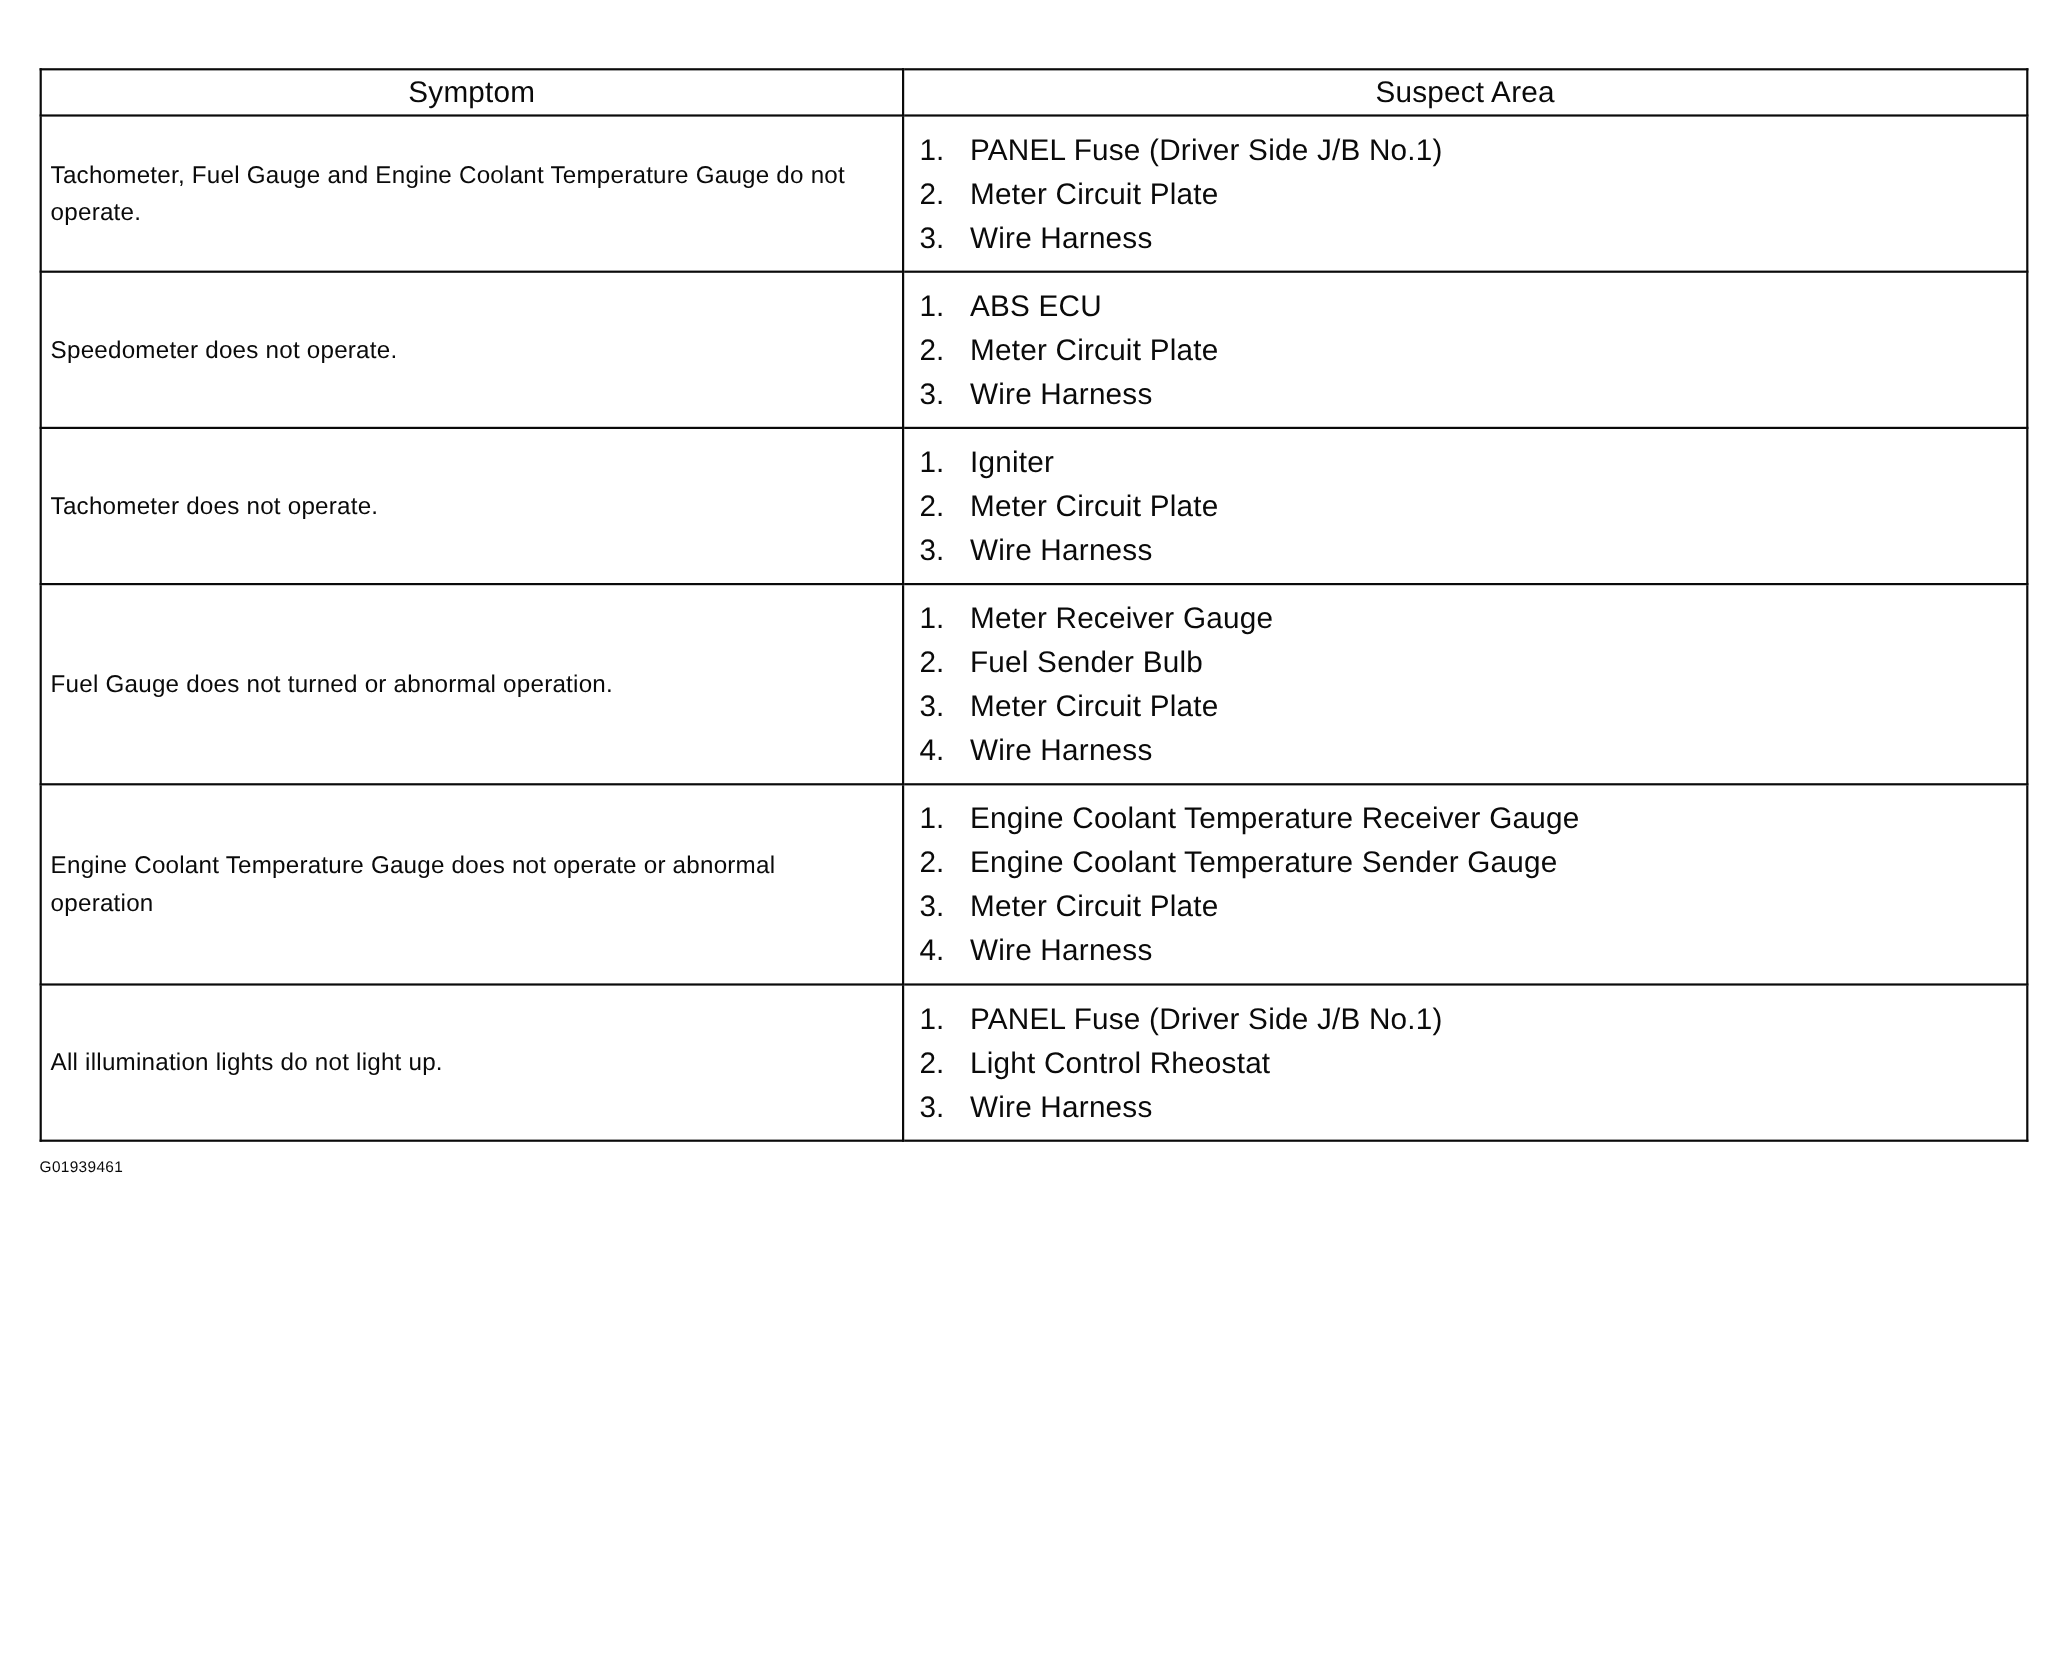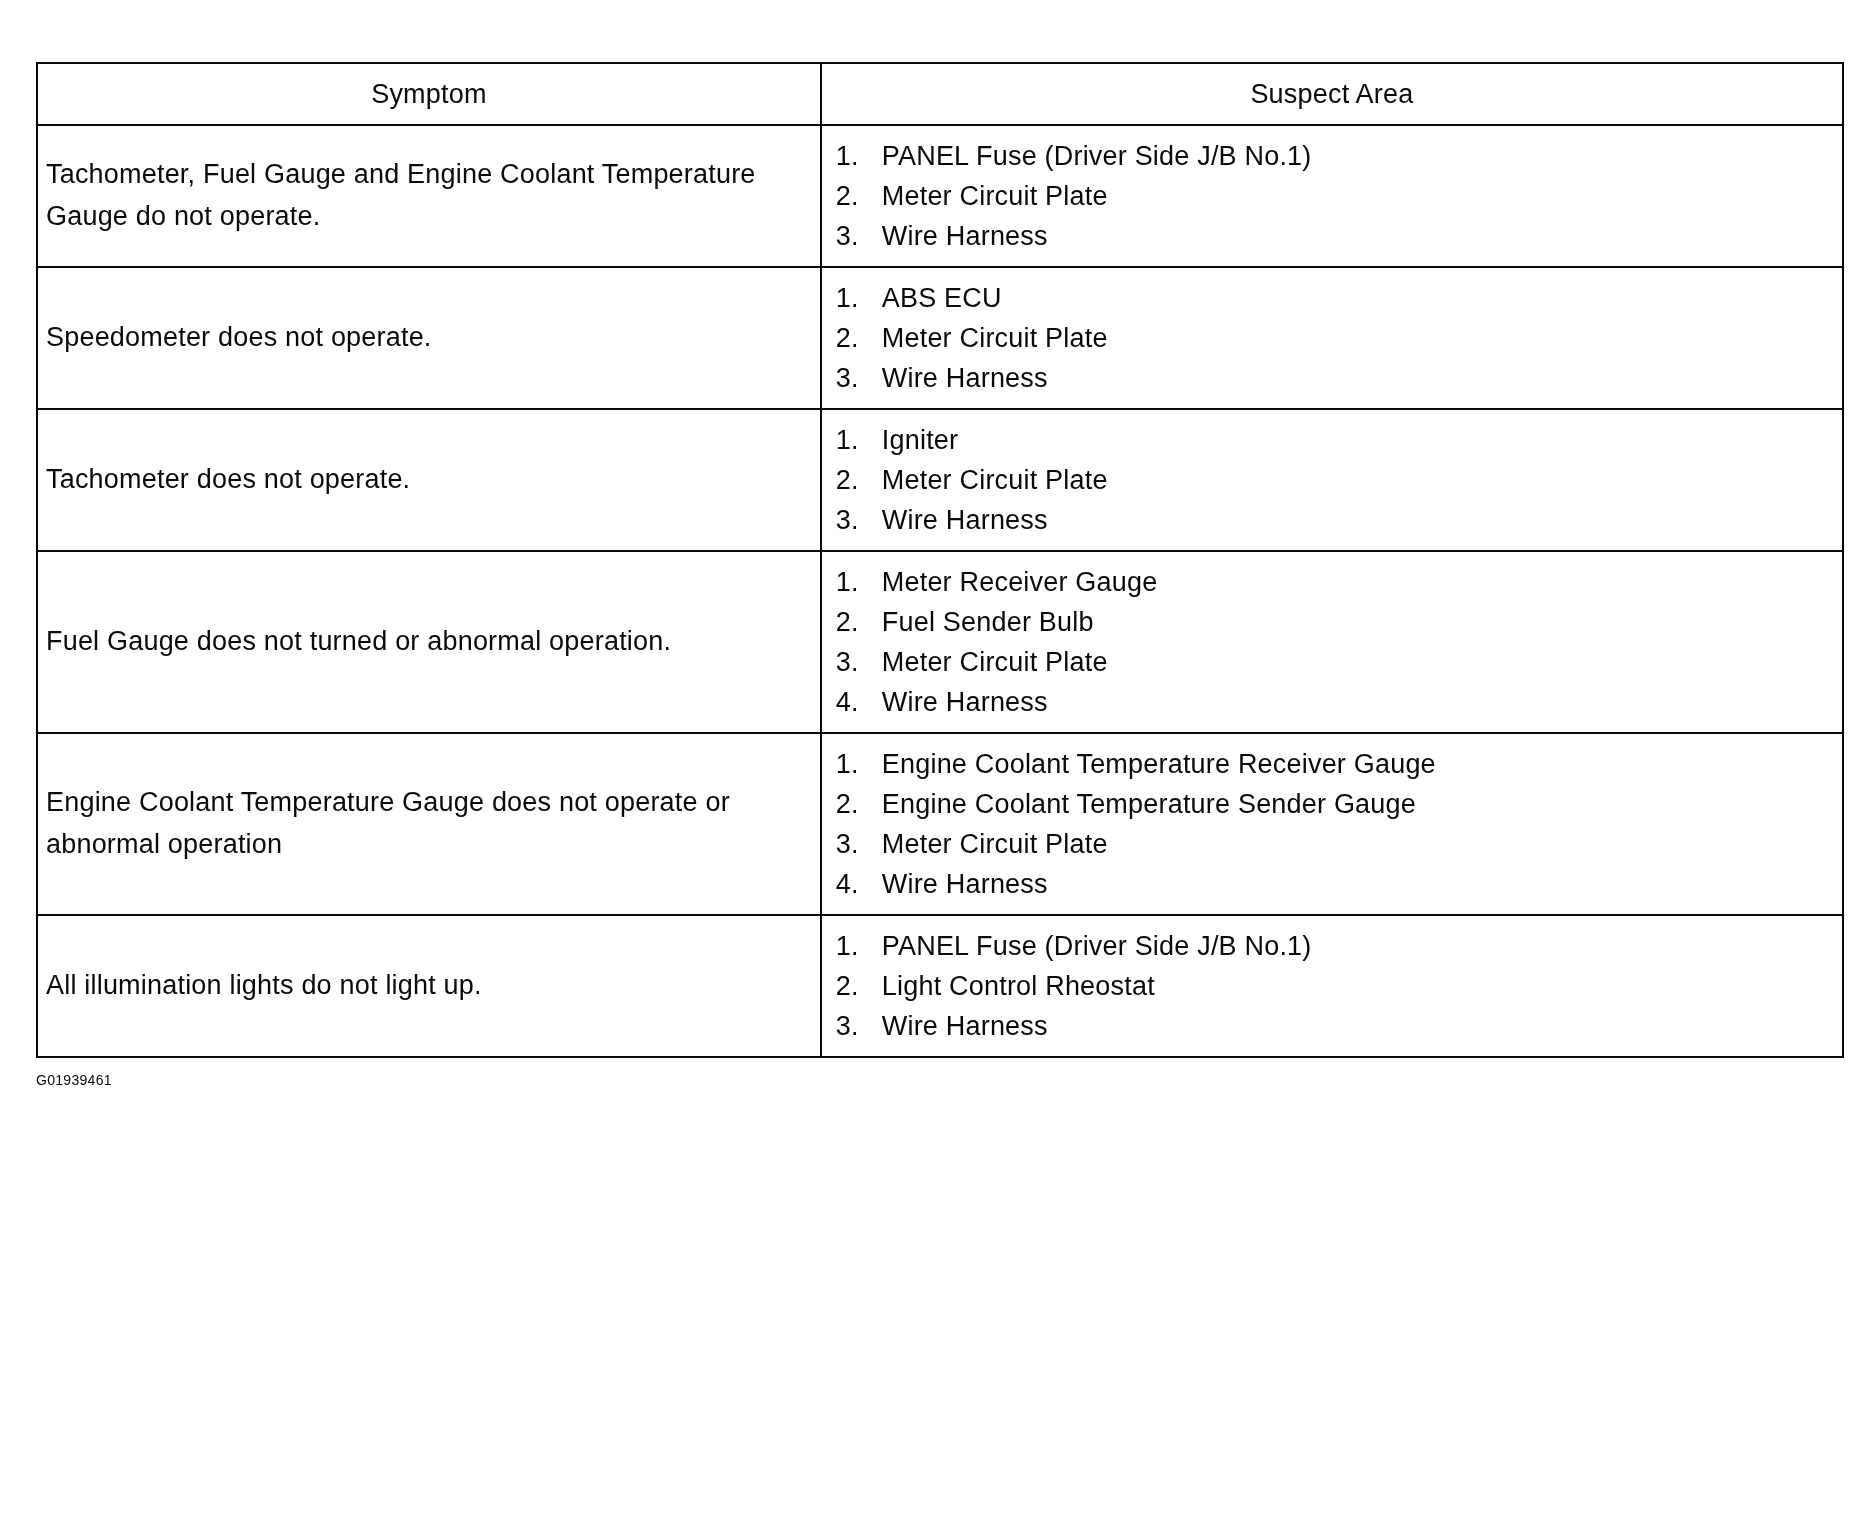--- a/index.html
+++ b/index.html
@@ -21,30 +21,30 @@
     border-collapse: collapse;
     width: 1808px;
     table-layout: fixed;
   }
   table.symptom-table th,
   table.symptom-table td {
     border: 2.5px solid #0a0a0a;
     vertical-align: middle;
   }
   table.symptom-table th {
-    height: 62px;
+    height: 42px;
     font-size: 27px;
     font-weight: 500;
     text-align: center;
     letter-spacing: 0.2px;
   }
   th.col-symptom, td.cell-symptom { width: 43.4%; }
   th.col-suspect, td.cell-suspect { width: 56.6%; }
   td.cell-symptom {
-    font-size: 27px;
+    font-size: 22px;
     padding: 14px 20px 14px 8px;
     line-height: 1.55;
     letter-spacing: 0.2px;
   }
   td.cell-suspect {
     padding: 10px 8px 10px 14px;
   }
   ul.suspect-list {
     list-style: none;
     margin: 0;

